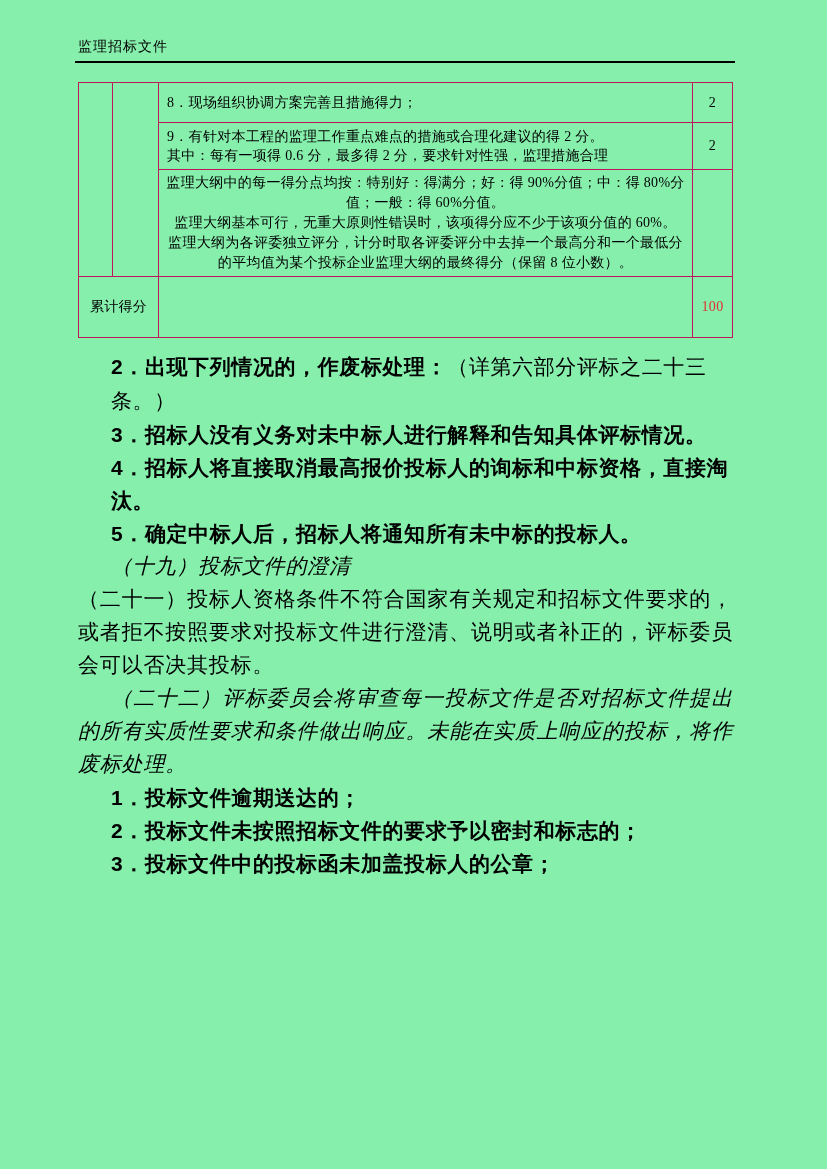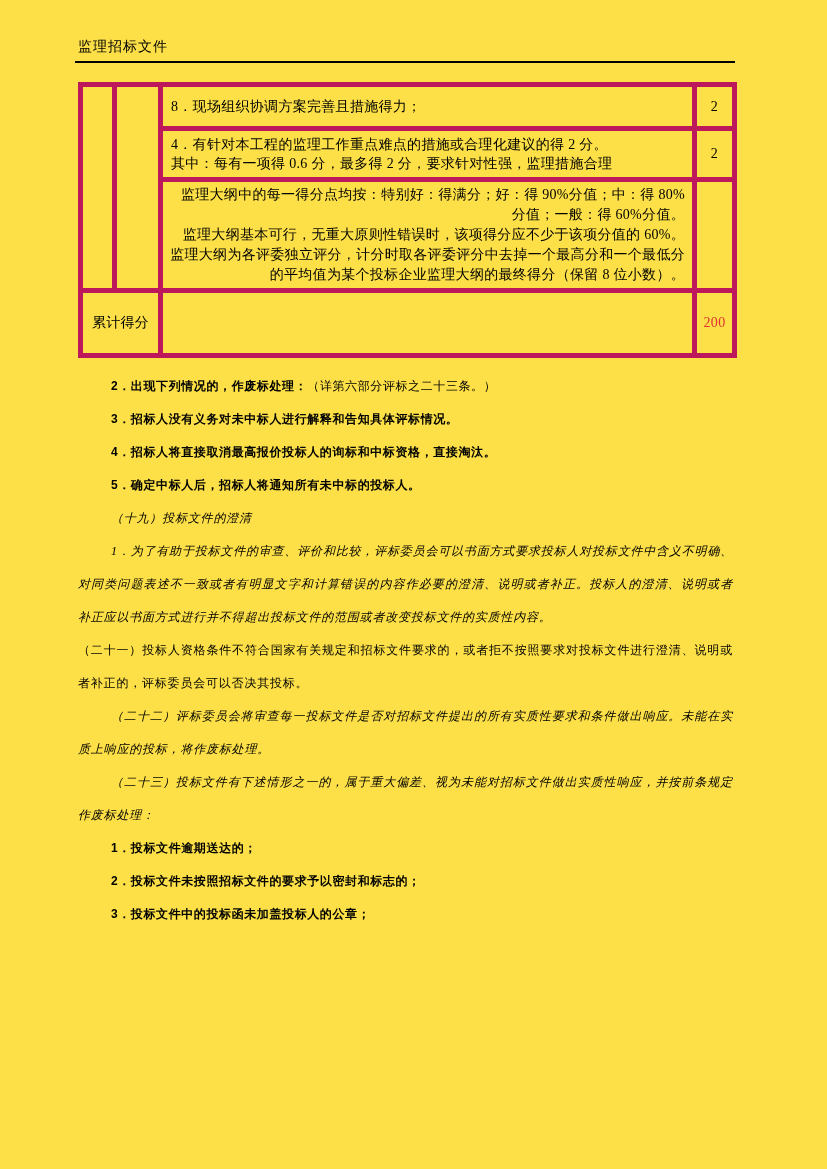--- a/index.html
+++ b/index.html
@@ -1,19 +1,19 @@
 <!DOCTYPE html>
 <html><head>
 <meta charset="utf-8">
 <style>
   html,body { margin:0; padding:0; background:#ffffff; }
   .page {
     position:relative;
     width:827px; height:1169px;
-    background:#fde047;
+    background:#86efac;
     color:#000;
     font-family:"Liberation Serif", serif;
     box-sizing:border-box;
     padding:38px 94px 0 78px;
     overflow:hidden;
   }
   .header-title {
     font-size:14px;
     line-height:18px;
     letter-spacing:1px;
@@ -24,35 +24,35 @@
     width:660px;
     margin:5px 0 0 -3px;
   }
   table.score {
     border-collapse:collapse;
     table-layout:fixed;
     width:654px;
     margin-top:19px;
   }
   table.score td {
-    border:5px solid #be185d;
+    border:1px solid #be185d;
     font-size:14px;
     vertical-align:middle;
     letter-spacing:0.3px;
     overflow:hidden;
   }
   td.crit { padding:2px 8px; line-height:19px; text-align:left; }
-  td.crit-long { padding:2px 7px; line-height:20px; text-align:right; }
+  td.crit-long { padding:2px 7px; line-height:20px; text-align:center; }
   td.score-cell { text-align:center; padding:0; }
   td.sum-label { text-align:center; letter-spacing:2.5px; padding:8px; }
   .red { color:#e03131; }
   .doc-body {
     margin-top:12px;
     width:655px;
-    font-size:12px;
+    font-size:21px;
     line-height:33px;
     letter-spacing:0.8px;
   }
   .doc-body p { margin:0; text-align:justify; }
   .doc-body p.indent { text-indent:33px;font-style:italic; }
   .doc-body p.bold-item {
     padding-left:33px;
     text-align:left;
     font-family:"Liberation Sans", sans-serif;
     font-weight:700;
@@ -82,49 +82,47 @@
         <tr>
       <td rowspan="3" style="height:181px"></td>
       <td rowspan="3"></td>
       <td class="crit" style="height:35px">
         <div>8．现场组织协调方案完善且措施得力；</div>
       </td>
       <td class="score-cell">2</td>
     </tr>
     <tr>
       <td class="crit" style="height:42px">
-        <div>4．有针对本工程的监理工作重点难点的措施或合理化建议的得 2 分。</div>
+        <div>9．有针对本工程的监理工作重点难点的措施或合理化建议的得 2 分。</div>
         <div>其中：每有一项得 0.6 分，最多得 2 分，要求针对性强，监理措施合理</div>
       </td>
       <td class="score-cell">2</td>
     </tr>
     <tr>
       <td class="crit-long" style="height:102px">
         <div>监理大纲中的每一得分点均按：特别好：得满分；好：得 90%分值；中：得 80%分值；一般：得 60%分值。</div>
         <div>监理大纲基本可行，无重大原则性错误时，该项得分应不少于该项分值的 60%。</div>
         <div>监理大纲为各评委独立评分，计分时取各评委评分中去掉一个最高分和一个最低分的平均值为某个投标企业监理大纲的最终得分（保留 8 位小数）。</div>
       </td>
       <td class="score-cell"></td>
     </tr>
     <tr>
       <td colspan="2" class="sum-label" style="height:44px">累计得分</td>
       <td class="crit"></td>
-      <td class="score-cell red">200</td>
+      <td class="score-cell red">100</td>
     </tr>
   </tbody>
     </table>
 
   <div class="doc-body">
     <p class="bold-item"><span>2．出现下列情况的，作废标处理：</span><span class="reg">（详第六部分评标之二十三条。）</span></p>
     <p class="bold-item">3．招标人没有义务对未中标人进行解释和告知具体评标情况。</p>
     <p class="bold-item">4．招标人将直接取消最高报价投标人的询标和中标资格，直接淘汰。</p>
     <p class="bold-item">5．确定中标人后，招标人将通知所有未中标的投标人。</p>
     <p class="indent">（十九）投标文件的澄清</p>
-    <p class="indent">1．为了有助于投标文件的审查、评价和比较，评标委员会可以书面方式要求投标人对投标文件中含义不明确、对同类问题表述不一致或者有明显文字和计算错误的内容作必要的澄清、说明或者补正。投标人的澄清、说明或者 补正应以书面方式进行并不得超出投标文件的范围或者改变投标文件的实质性内容。</p>
     <p>（二十一）投标人资格条件不符合国家有关规定和招标文件要求的，或者拒不按照要求对投标文件进行澄清、说明或者补正的，评标委员会可以否决其投标。</p>
     <p class="indent">（二十二）评标委员会将审查每一投标文件是否对招标文件提出的所有实质性要求和条件做出响应。未能在实质上响应的投标，将作废标处理。</p>
-    <p class="indent">（二十三）投标文件有下述情形之一的，属于重大偏差、视为未能对招标文件做出实质性响应，并按前条规定作废标处理：</p>
     <p class="bold-item">1．投标文件逾期送达的；</p>
     <p class="bold-item">2．投标文件未按照招标文件的要求予以密封和标志的；</p>
     <p class="bold-item">3．投标文件中的投标函未加盖投标人的公章；</p>
   </div>
 
 </div>
 
 </body></html>

